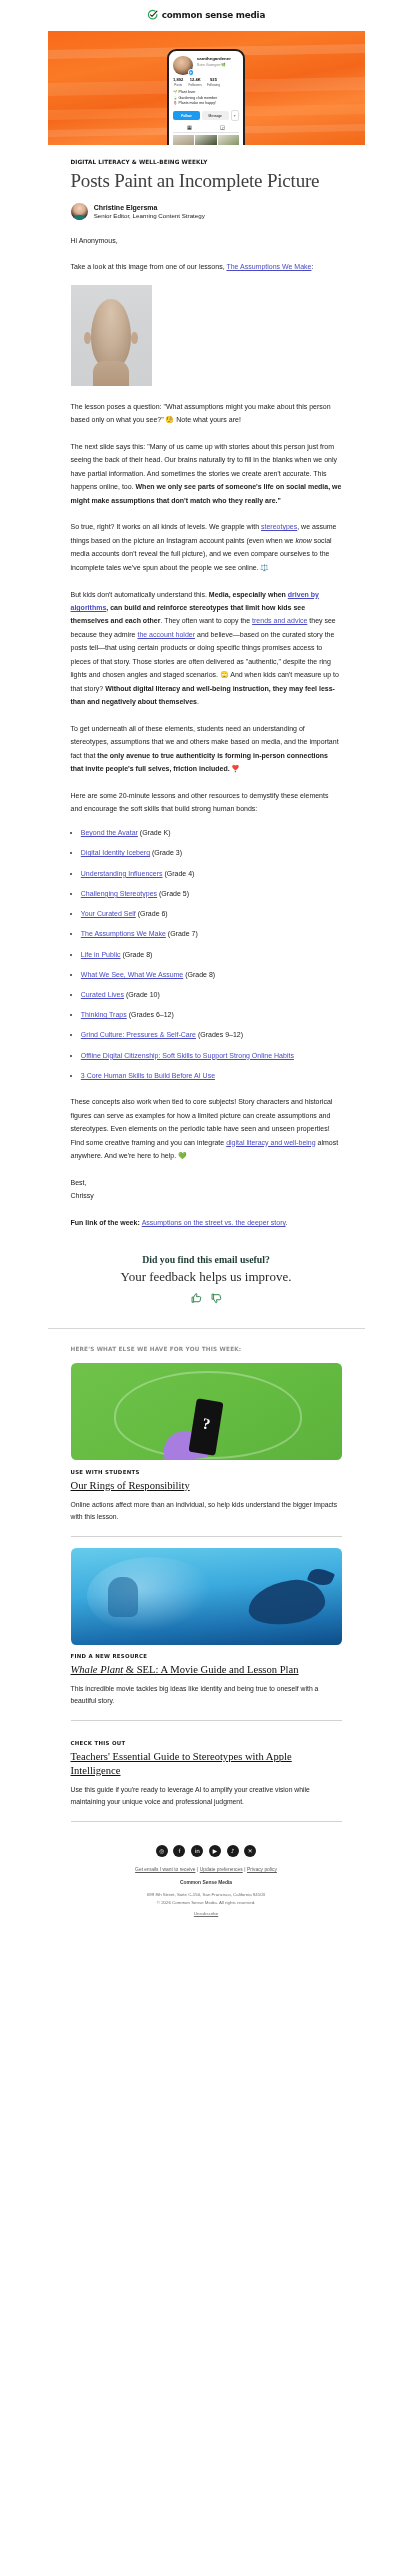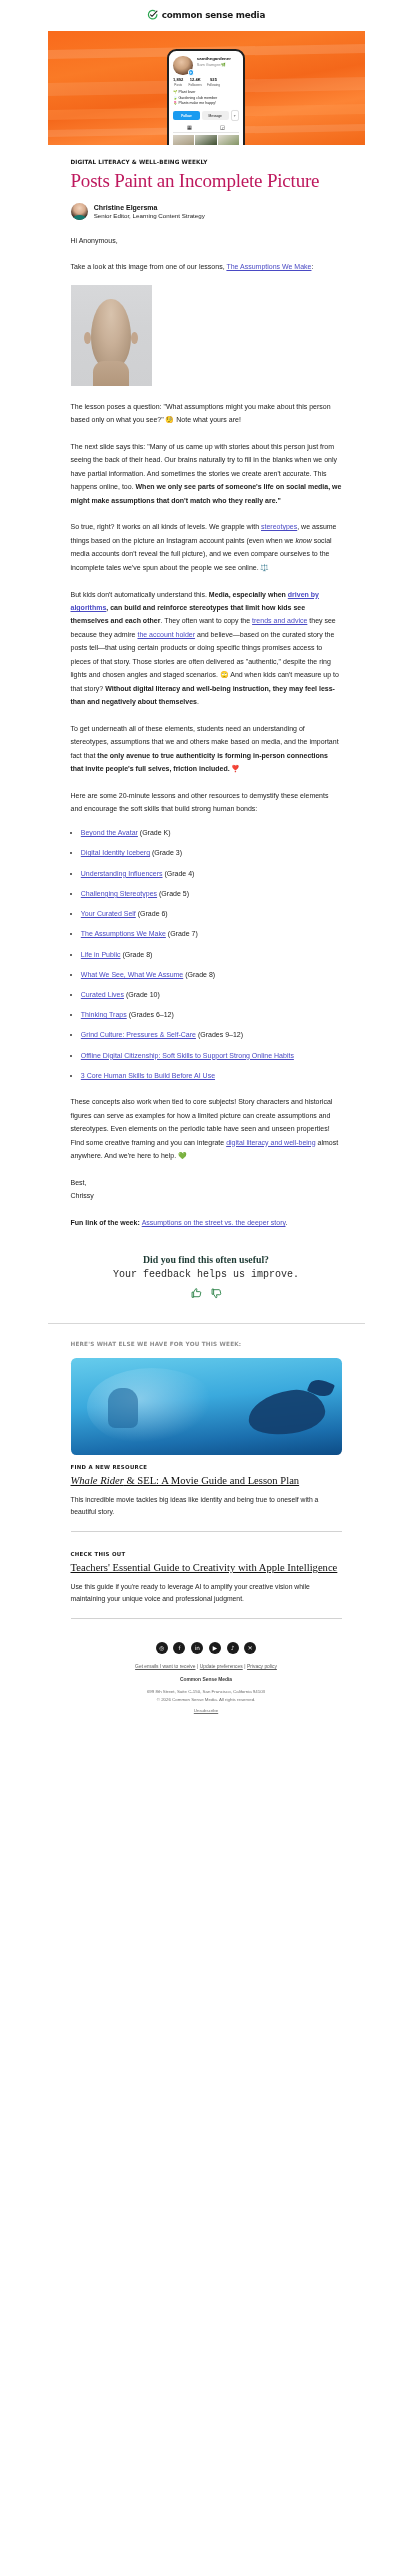--- a/index.html
+++ b/index.html
@@ -116,21 +116,21 @@
     letter-spacing: 0.1px;
     color: #1a1a1a;
     text-transform: uppercase;
     padding: 0 23px;
   }
   .headline {
     font-family: "Liberation Serif", serif;
     font-size: 19px;
     line-height: 1.14;
     font-weight: 400;
-    color: #be185d;
+    color: #404040;
     margin: 4.6px 0 0 0;
     padding: 0 23px;
     letter-spacing: -0.2px;
   }
   .byline {
     display: flex;
     align-items: center;
     gap: 5.7px;
     margin-top: 11.3px;
     padding: 0 23px;
@@ -224,22 +224,22 @@
     padding: 0 23px;
   }
   .feedback h3 {
     font-family: "Liberation Serif", serif;
     font-size: 9.8px;
     font-weight: 700;
     color: #1d3a33;
     margin: 0;
   }
   .feedback p {
-    font-family: Liberation Mono, monospace;
-    font-size: 10px;
+    font-family: Liberation Serif, serif;
+    font-size: 13px;
     color: #2a2a2a;
     margin: 4.1px 0 0 0;
   }
   .thumbs { margin-top: 7.2px; display: flex; justify-content: center; gap: 7.2px; }
   .thumbs span {
     display:inline-block; width: 12.4px; height: 12.4px;
     color: #1f7a3d;
   }
 
   
@@ -504,21 +504,21 @@
       </div>
 
       <div class="funlink">
         <b>Fun link of the week: </b><a href="#" class="link">Assumptions on the street vs. the deeper story</a><span>.</span>
       </div>
 
     </div>
   </div>
 
   <div class="feedback">
-    <h3>Did you find this often useful?</h3>
+    <h3>Did you find this email useful?</h3>
     <p>Your feedback helps us improve.</p>
     <div class="thumbs">
       <span>
         <svg viewBox="0 0 24 24" width="12.4" height="12.4" fill="none" stroke="#1f7a3d" stroke-width="1.7" stroke-linejoin="round">
           <path d="M7 10v10H4V10z"></path>
           <path d="M7 10l4.5-7c1.3 0 2 1 1.8 2.2L12.6 9H19c1.2 0 2 1 1.8 2.1l-1.3 6c-.2 1-1 1.7-2 1.7H7"></path>
         </svg>
       </span>
       <span>
         <svg viewBox="0 0 24 24" width="12.4" height="12.4" fill="none" stroke="#1f7a3d" stroke-width="1.7" stroke-linejoin="round">
@@ -528,40 +528,52 @@
       </span>
     </div>
   </div>
 
   <div class="hr-lite"></div>
 
   <div class="section-head">HERE'S WHAT ELSE WE HAVE FOR YOU THIS WEEK:</div>
 
   <div class="cards">
 
+    <div class="card">
+      <div class="card-img green">
+        <div class="hand"></div>
+        <div class="phone2"></div>
+      </div>
+      <div class="kicker">USE WITH STUDENTS</div>
+      <div class="card-title">
+        <a href="#">Our Rings of Responsibility</a>
+      </div>
+      <div class="card-desc">Online actions affect more than an individual, so help kids understand the bigger impacts with this lesson.</div>
+      <div class="card-rule"></div>
+    </div>
 
     <div class="card">
       <div class="card-img blue">
         <div class="handsil"></div>
         <div class="whale"></div>
         <div class="fluke"></div>
       </div>
       <div class="kicker">FIND A NEW RESOURCE</div>
       <div class="card-title">
-        <a href="#"><i>Whale Rider</i><span> &amp; SEL: A Movie Guide and Lesson Plan</span></a>
+        <a href="#"><i>Whale Plant</i><span> &amp; SEL: A Movie Guide and Lesson Plan</span></a>
       </div>
       <div class="card-desc">This incredible movie tackles big ideas like identity and being true to oneself with a beautiful story.</div>
       <div class="card-rule"></div>
     </div>
 
 
     <div class="card">
       <div class="kicker">CHECK THIS OUT</div>
       <div class="card-title">
-        <a href="#">Teachers' Essential Guide to Creativity with Apple Intelligence</a>
+        <a href="#">Teachers' Essential Guide to Stereotypes with Apple Intelligence</a>
       </div>
       <div class="card-desc">Use this guide if you're ready to leverage AI to amplify your creative vision while maintaining your unique voice and professional judgment.</div>
       <div class="card-rule"></div>
     </div>
 
 
   </div>
 
   <div class="footer">
     <div class="social">

